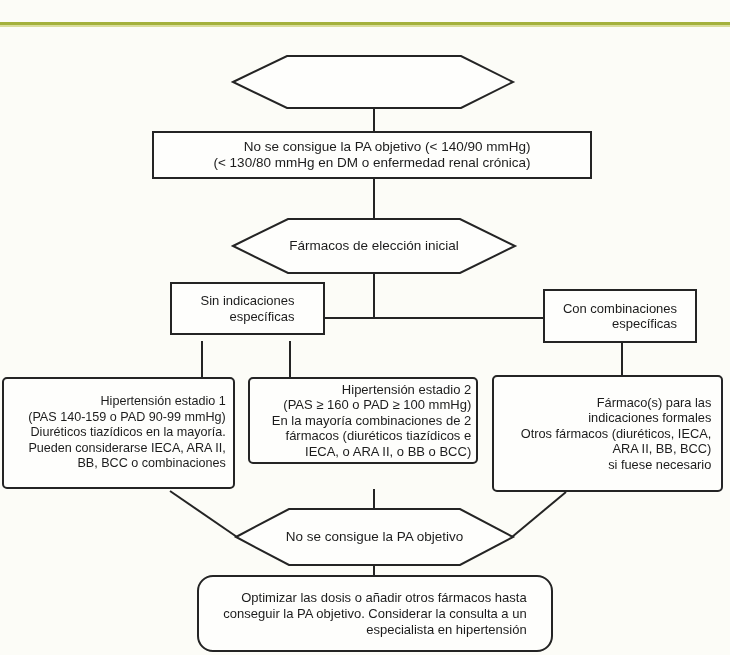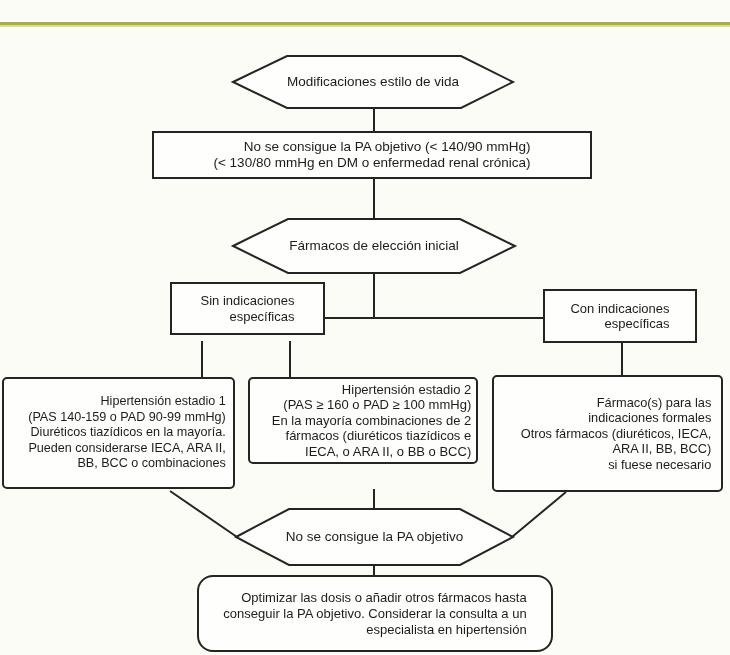--- a/index.html
+++ b/index.html
@@ -89,31 +89,30 @@
     <line x1="170" y1="491" x2="237" y2="537"></line>
     <line x1="374" y1="489" x2="374" y2="510"></line>
     <line x1="566" y1="492" x2="512" y2="537"></line>
     <line x1="374" y1="564" x2="374" y2="576"></line>
 
     <polygon points="233,82 287,56 461,56 513,82 461,108 287,108"></polygon>
     <polygon points="233,246 288,219 460,219 515,246 460,273 288,273"></polygon>
     <polygon points="236,537 289,509 460,509 513,537 460,565 289,565"></polygon>
   </svg>
 
-  <div class="node-text hex1-label">Modificaciones estilo de vida</div>
 
   <div class="box rect-target1">No se consigue la PA objetivo (&lt; 140/90 mmHg)
 (&lt; 130/80 mmHg en DM o enfermedad renal crónica)</div>
 
   <div class="node-text hex2-label">Fármacos de elección inicial</div>
 
   <div class="box box-sin">Sin indicaciones
 específicas</div>
 
-  <div class="box box-con">Con indicaciones
+  <div class="box box-con">Con combinaciones
 específicas</div>
 
   <div class="box rounded box-stage1">Hipertensión estadio 1
 (PAS 140-159 o PAD 90-99 mmHg)
 Diuréticos tiazídicos en la mayoría.
 Pueden considerarse IECA, ARA II,
 BB, BCC o combinaciones</div>
 
   <div class="box rounded box-stage2">Hipertensión estadio 2
 (PAS ≥ 160 o PAD ≥ 100 mmHg)

